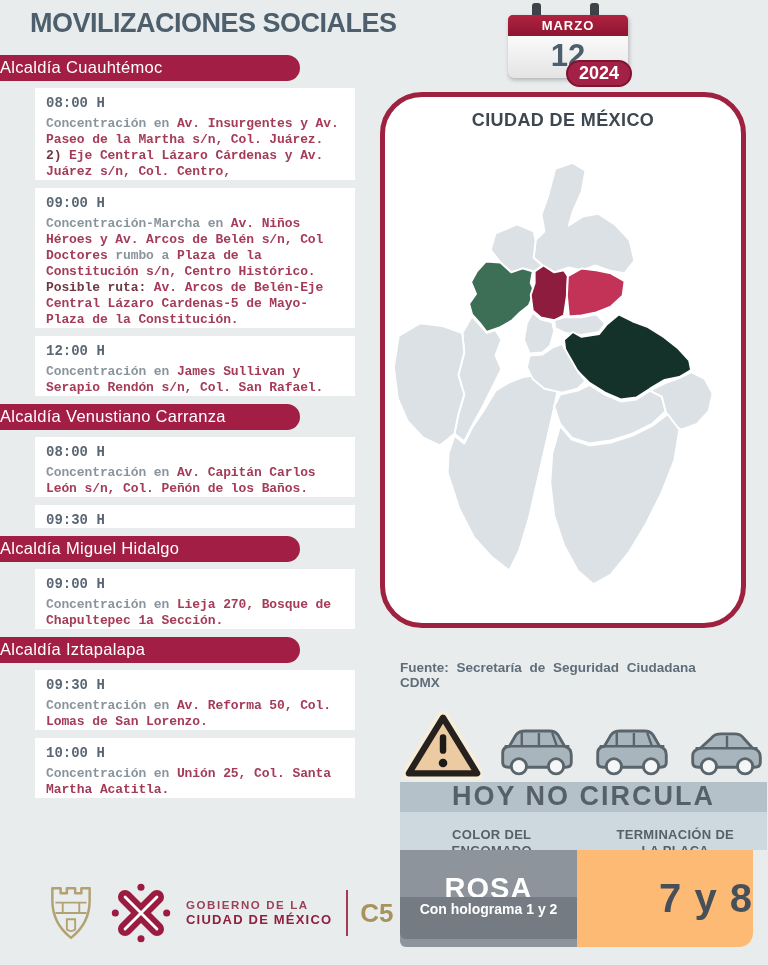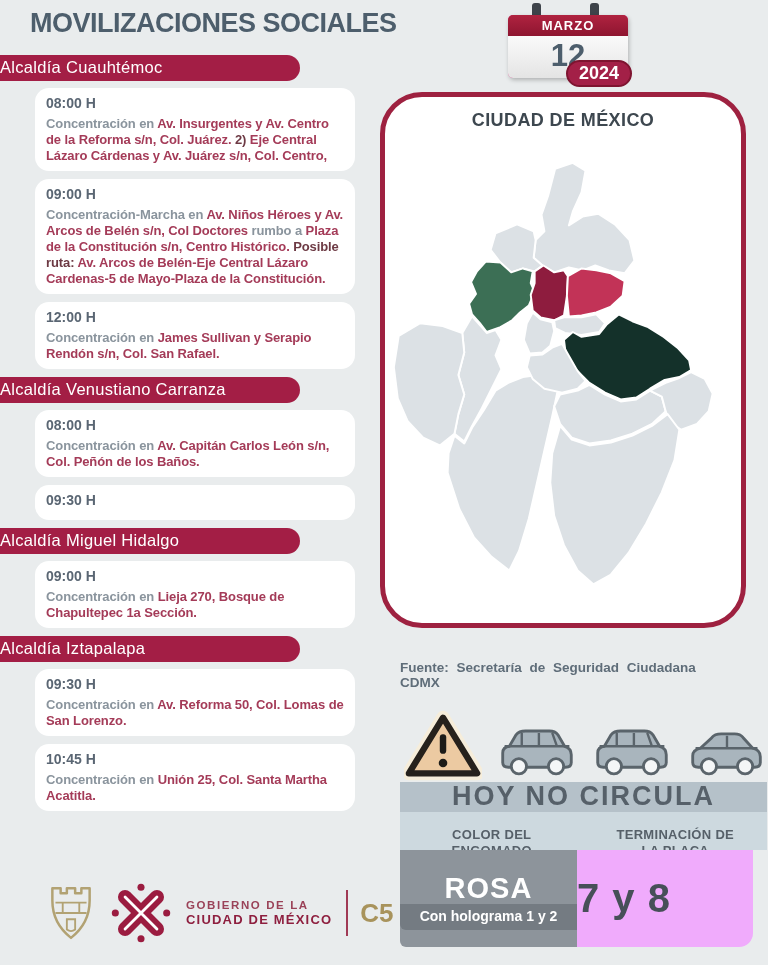--- a/index.html
+++ b/index.html
@@ -26,22 +26,22 @@
   .cal-body{height:42px;background:linear-gradient(#fafafa,#e4e4e4);color:var(--ink);
     font-size:31px;font-weight:700;text-align:center;line-height:40px;}
   .cal-year{position:absolute;left:58px;top:57px;background:#a32047;border:2px solid #7e1430;
     color:#fff;font-size:18px;font-weight:700;padding:1px 11px;border-radius:15px;}
 
   
   .sections{position:absolute;left:0;top:55px;width:362px;}
   .sec-bar{width:300px;height:26px;background:var(--accent);color:#fff;border-radius:0 13px 13px 0;
     font-size:16.5px;font-weight:500;letter-spacing:.3px;line-height:25px;
     margin-bottom:7px;}
-  .event-card{margin:0 0 8px 35px;width:320px;background:#fff;border-radius:14px;
-    padding:7px 11px 7px 11px;}
+  .event-card{margin:0 0 8px 35px;width:320px;background:#fff;border-radius:0;
+    padding:7px 11px 0 11px;font-family:Liberation Mono, monospace;}
   .ev-time{font-size:14px;font-weight:700;color:#5a6673;margin-bottom:5px;}
   .ev-text{font-size:13px;font-weight:700;line-height:16px;letter-spacing:-0.1px;}
   .seg-gray{color:var(--graytxt);}
   .seg-loc{color:var(--loc);}
   .seg-dark{color:var(--darknote);}
   .section{margin-bottom:2px;}
 
   
   .map-card{position:absolute;left:380px;top:92px;width:366px;height:536px;background:#fff;
     border:5px solid var(--map-border);border-radius:42px;overflow:hidden;}
@@ -60,24 +60,24 @@
   .car-wrap{margin-left:15px;margin-bottom:2px;}
   .hnc-title{height:30px;background:#b5c1c9;color:#566069;text-align:center;
     font-size:27px;font-weight:700;letter-spacing:2px;line-height:29px;}
   .hnc-sub{display:flex;background:#cdd9df;height:38px;}
   .hnc-sub div{width:50%;text-align:center;font-size:13px;font-weight:700;color:#566069;
     line-height:1.25;white-space:pre-line;padding-top:15px;letter-spacing:.3px;}
   .hnc-cells{display:flex;height:97px;}
   .cell-left{width:177px;background:#8d949b;position:relative;border-radius:0 0 0 6px;}
   .rosa{position:absolute;top:22px;left:0;width:100%;text-align:center;color:#fff;
     font-size:29px;font-weight:700;letter-spacing:1px;}
-  .holo{position:absolute;bottom:17px;left:0;width:100%;height:26px;background:#747b82;color:#fff;
+  .holo{position:absolute;bottom:8px;left:0;width:100%;height:42px;background:#747b82;color:#fff;
     font-size:14px;font-weight:700;text-align:center;line-height:25px;border-radius:0 0 0 6px;}
-  .cell-right{width:176px;background:#f0abfc;border-radius:0 0 14px 0;display:flex;
-    align-items:center;justify-content:flex-start;}
+  .cell-right{width:176px;background:#fdba74;border-radius:0 0 14px 0;display:flex;
+    align-items:center;justify-content:flex-end;}
   .plate{font-size:40px;font-weight:700;color:#474f58;letter-spacing:1px;}
 
   
   .footer{position:absolute;left:48px;top:882px;display:flex;align-items:center;}
   .gov-text{margin-left:14px;line-height:1.25;}
   .gov-l1{font-size:11.5px;font-weight:700;letter-spacing:1.6px;color:#9a4258;}
   .gov-l2{font-size:13px;font-weight:700;letter-spacing:1.2px;color:#8e1f3f;}
   .divider{width:2px;height:46px;background:#a03a55;margin:0 12px 0 14px;}
   .c5{font-size:26px;font-weight:700;color:var(--gold);}
 </style>
@@ -99,21 +99,21 @@
   </div>
 
   <div class="sections">
     <div class="section">
       <div class="sec-bar">
         <span>Alcaldía Cuauhtémoc</span>
       </div>
       <div>
     <div class="event-card">
       <div class="ev-time">08:00 H</div>
-      <p class="ev-text"><span class="seg-gray">Concentración en </span><span class="seg-loc">Av. Insurgentes y Av. Centro de la Reforma s/n, Col. Juárez. </span><span class="seg-dark">2) </span><span class="seg-loc">Eje Central Lázaro Cárdenas y Av. Juárez s/n, Col. Centro,</span></p>
+      <p class="ev-text"><span class="seg-gray">Concentración en </span><span class="seg-loc">Av. Insurgentes y Av. Paseo de la Martha s/n, Col. Juárez. </span><span class="seg-dark">2) </span><span class="seg-loc">Eje Central Lázaro Cárdenas y Av. Juárez s/n, Col. Centro,</span></p>
     </div>
 
     <div class="event-card">
       <div class="ev-time">09:00 H</div>
       <p class="ev-text"><span class="seg-gray">Concentración-Marcha en </span><span class="seg-loc">Av. Niños Héroes y Av. Arcos de Belén s/n, Col Doctores </span><span class="seg-gray">rumbo a </span><span class="seg-loc">Plaza de la Constitución s/n, Centro Histórico. </span><span class="seg-dark">Posible ruta: </span><span class="seg-loc">Av. Arcos de Belén-Eje Central Lázaro Cardenas-5 de Mayo-Plaza de la Constitución.</span></p>
     </div>
 
     <div class="event-card">
       <div class="ev-time">12:00 H</div>
       <p class="ev-text"><span class="seg-gray">Concentración en </span><span class="seg-loc">James Sullivan y Serapio Rendón s/n, Col. San Rafael.</span></p>
@@ -153,21 +153,21 @@
       <div class="sec-bar">
         <span>Alcaldía Iztapalapa</span>
       </div>
       <div>
     <div class="event-card">
       <div class="ev-time">09:30 H</div>
       <p class="ev-text"><span class="seg-gray">Concentración en </span><span class="seg-loc">Av. Reforma 50, Col. Lomas de San Lorenzo.</span></p>
     </div>
 
     <div class="event-card">
-      <div class="ev-time">10:45 H</div>
+      <div class="ev-time">10:00 H</div>
       <p class="ev-text"><span class="seg-gray">Concentración en </span><span class="seg-loc">Unión 25, Col. Santa Martha Acatitla.</span></p>
     </div>
   </div>
     </div>
   </div>
 
   <div class="map-card">
     <div class="map-title">CIUDAD DE MÉXICO</div>
     <svg class="map-svg" width="352" height="486" viewBox="0 32 360 452" xmlns="http://www.w3.org/2000/svg">
       <path class="reg" d="M172,46 L190,40 L203,48 L199,70 L190,90 L186,104 L200,95 L216,92 L233,103 L248,119 L253,140 L243,153 L227,150 L213,145 L200,150 L186,147 L171,152 L159,145 L150,137 L152,119 L161,110 L158,93 L165,73 Z"></path>

